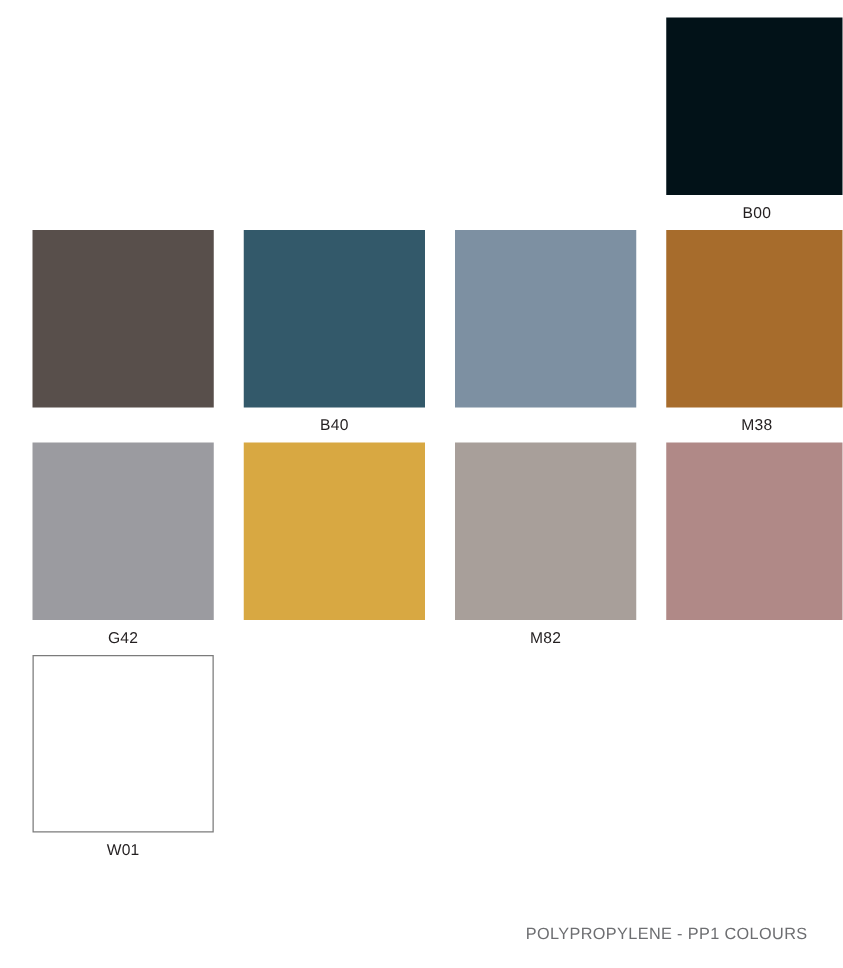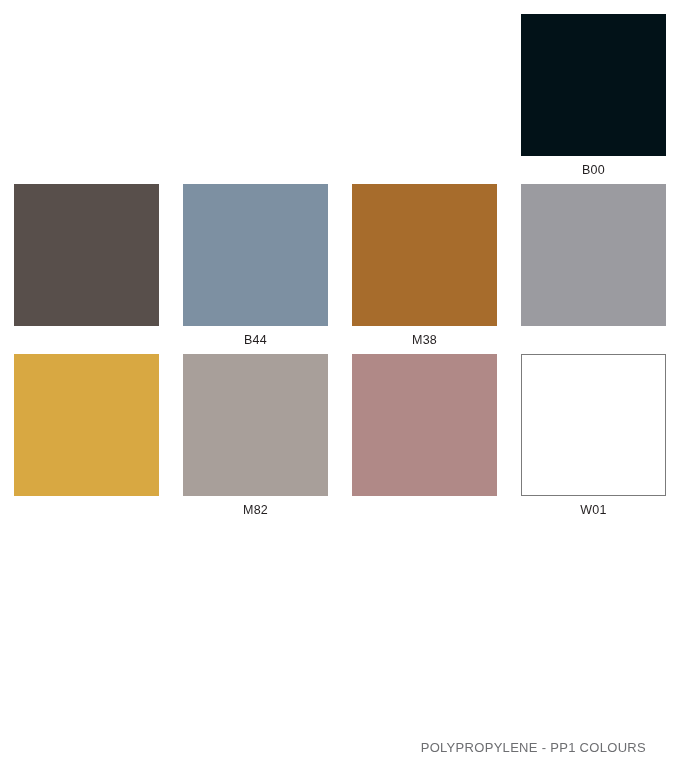--- a/index.html
+++ b/index.html
@@ -24,20 +24,21 @@
     display: flex;
     flex-direction: column;
   }
   .swatch-grid {
     display: grid;
     grid-template-columns: repeat(4, 145px);
     grid-auto-rows: 170px;
     column-gap: 24px;
     row-gap: 0px;
     justify-content: space-between;
+    margin-left: 12px;
   }
   .swatch-cell {
     display: flex;
     flex-direction: column;
     align-items: stretch;
   }
   .swatch-cell.empty .swatch-chip,
   .swatch-cell.empty .swatch-label {
     visibility: hidden;
   }
@@ -90,29 +91,33 @@
         <div class="swatch-label"></div>
       </div>
       <div class="swatch-cell">
         <div class="swatch-chip" style="background: rgb(2, 18, 24);"></div>
         <div class="swatch-label">B00</div>
       </div>
       <div class="swatch-cell">
         <div class="swatch-chip" style="background: rgb(88, 79, 75);"></div>
       </div>
       <div class="swatch-cell">
+        <div class="swatch-chip" style="background: rgb(51, 89, 106);"></div>
+        <div class="swatch-label">B40</div>
+      </div>
+      <div class="swatch-cell">
         <div class="swatch-chip" style="background: rgb(125, 144, 162);"></div>
-        <div class="swatch-label">B44</div>
       </div>
       <div class="swatch-cell">
         <div class="swatch-chip" style="background: rgb(167, 108, 44);"></div>
         <div class="swatch-label">M38</div>
       </div>
       <div class="swatch-cell">
         <div class="swatch-chip" style="background: rgb(155, 155, 160);"></div>
+        <div class="swatch-label">G42</div>
       </div>
       <div class="swatch-cell">
         <div class="swatch-chip" style="background: rgb(216, 168, 66);"></div>
       </div>
       <div class="swatch-cell">
         <div class="swatch-chip" style="background: rgb(168, 159, 154);"></div>
         <div class="swatch-label">M82</div>
       </div>
       <div class="swatch-cell">
         <div class="swatch-chip" style="background: rgb(176, 137, 135);"></div>

